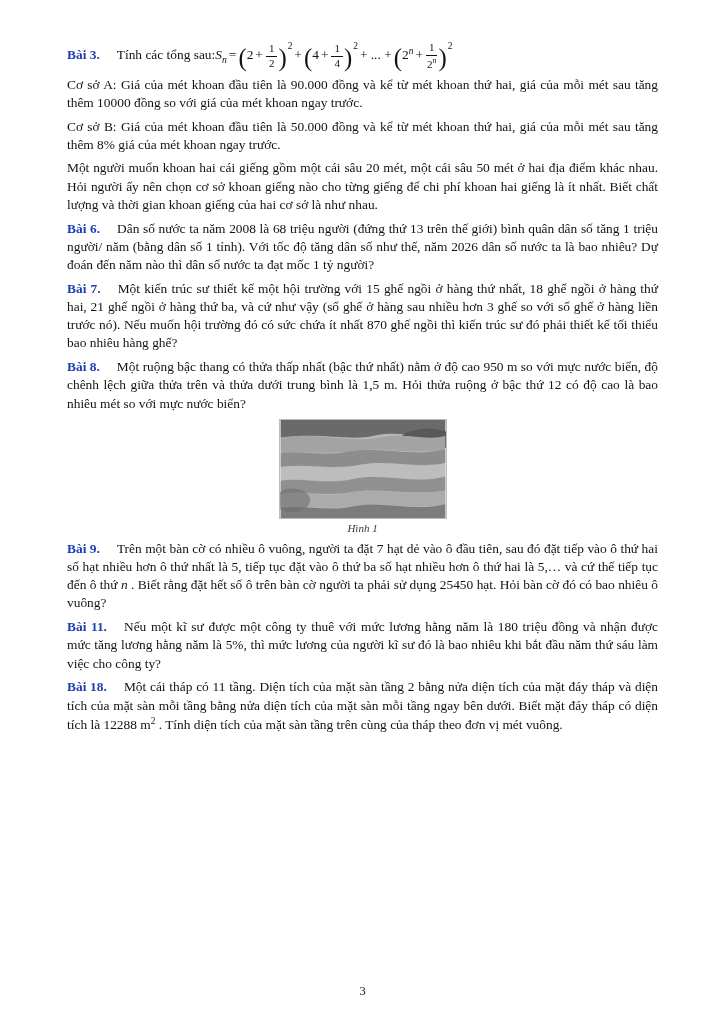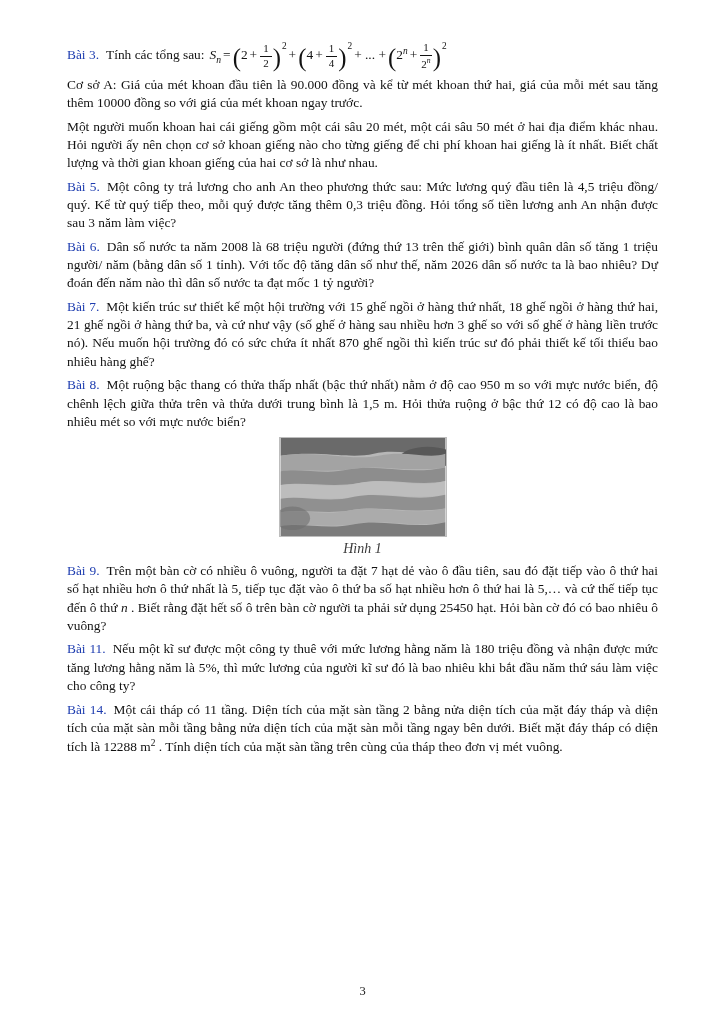--- a/index.html
+++ b/index.html
@@ -13,27 +13,27 @@
     font-family: "Liberation Serif", serif;
     font-size: 13.4px;
     line-height: 1.36;
     color: var(--text-color, #121212);
     padding: 40px 67px 0 67px;
     overflow: hidden;
   }
   .para { text-align: justify; margin-bottom: 5.5px; }
   .lbl {
     color: var(--label-blue, #1e3db0);
-    font-weight: normal;
-    margin-right: 7px;
+    font-weight: bold;
+    margin-right: 17px;
   }
   .sub-item { margin-left: 60px; text-align: left; }
 
   
-  .formula { white-space: nowrap; margin-left: 5px; }
+  .formula { white-space: nowrap; }
   .mi { font-style: italic; }
   .msub { font-style: italic; font-size: 0.72em; }
   .mo { padding: 0 2px; }
   .paren {
     font-size: 1.85em;
     line-height: 0;
     vertical-align: -0.3em;
     font-weight: 400;
   }
   .exp { font-size: 0.7em; vertical-align: 1.1em; margin-left: 1px; }
@@ -51,21 +51,21 @@
     border-bottom: 1px solid currentColor;
     line-height: 1.05;
   }
   .frac .den { display: block; padding-top: 1px; line-height: 1.05; }
 
   
   .figure { width: 168px; margin: 6px auto 4px; text-align: center; }
   .figure svg { display: block; border: 1px solid #bdbdbd; }
   .caption {
     font-style: italic;
-    font-size: 14px;
+    font-size: 11px;
     color: var(--caption-color, #3a3a3a);
     margin-top: 2px;
   }
 
   
   .footer {
     position: absolute;
     left: 0; right: 0;
     bottom: 24px;
     text-align: center;
@@ -78,26 +78,26 @@
 <div class="page">
 
   <p class="para">
     <b class="lbl">Bài 3.</b><span>Tính các tổng sau:</span><span class="formula"><span class="mi">S</span><sub class="msub">n</sub><span class="mo">=</span><span class="paren">(</span><span>2</span><span class="mo">+</span><span class="frac"><span class="num">1</span><span class="den">2</span></span><span class="paren">)</span><sup class="exp">2</sup><span class="mo">+</span><span class="paren">(</span><span>4</span><span class="mo">+</span><span class="frac"><span class="num">1</span><span class="den">4</span></span><span class="paren">)</span><sup class="exp">2</sup><span class="mo">+ ... +</span><span class="paren">(</span><span>2</span><sup class="ssup mi">n</sup><span class="mo">+</span><span class="frac"><span class="num">1</span><span class="den"><span>2</span><sup class="ssup mi">n</sup></span></span><span class="paren">)</span><sup class="exp">2</sup></span>
   </p>
 
   <p class="para">
     <span>Cơ sở A: Giá của mét khoan đầu tiên là 90.000 đồng và kể từ mét khoan thứ hai, giá của mỗi mét sau tăng thêm 10000 đồng so với giá của mét khoan ngay trước.</span>
   </p>
   <p class="para">
+    <span>Cơ sở B: Giá của mét khoan đầu tiên là 50.000 đồng và kể từ mét khoan thứ hai, giá của mỗi mét sau tăng thêm 8% giá của mét khoan ngay trước.</span>
+  </p>
+  <p class="para">
     <span>Một người muốn khoan hai cái giếng gồm một cái sâu 20 mét, một cái sâu 50 mét ở hai địa điểm khác nhau. Hỏi người ấy nên chọn cơ sở khoan giếng nào cho từng giếng để chi phí khoan hai giếng là ít nhất. Biết chất lượng và thời gian khoan giếng của hai cơ sở là như nhau.</span>
   </p>
 
-  <p class="para">
-    <b class="lbl">Bài 5.</b><span>Một công ty trả lương cho anh An theo phương thức sau: Mức lương quý đầu tiên là 4,5 triệu đồng/ quý. Kể từ quý tiếp theo, mỗi quý được tăng thêm 0,3 triệu đồng. Hỏi tổng số tiền lương anh An nhận được sau 3 năm làm việc?</span>
-  </p>
 
   <p class="para">
     <b class="lbl">Bài 6.</b><span>Dân số nước ta năm 2008 là 68 triệu người (đứng thứ 13 trên thế giới) bình quân dân số tăng 1 triệu người/ năm (bằng dân số 1 tỉnh). Với tốc độ tăng dân số như thế, năm 2026 dân số nước ta là bao nhiêu? Dự đoán đến năm nào thì dân số nước ta đạt mốc 1 tỷ người?</span>
   </p>
 
   <p class="para">
     <b class="lbl">Bài 7.</b><span>Một kiến trúc sư thiết kế một hội trường với 15 ghế ngồi ở hàng thứ nhất, 18 ghế ngồi ở hàng thứ hai, 21 ghế ngồi ở hàng thứ ba, và cứ như vậy (số ghế ở hàng sau nhiều hơn 3 ghế so với số ghế ở hàng liền trước nó). Nếu muốn hội trường đó có sức chứa ít nhất 870 ghế ngồi thì kiến trúc sư đó phải thiết kế tối thiểu bao nhiêu hàng ghế?</span>
   </p>
 
   <p class="para">
@@ -123,18 +123,18 @@
   <p class="para">
     <b class="lbl">Bài 9.</b><span>Trên một bàn cờ có nhiều ô vuông, người ta đặt 7 hạt dẻ vào ô đầu tiên, sau đó đặt tiếp vào ô thứ hai số hạt nhiều hơn ô thứ nhất là 5, tiếp tục đặt vào ô thứ ba số hạt nhiều hơn ô thứ hai là 5,… và cứ thế tiếp tục đến ô thứ </span><i class="mi">n</i><span> . Biết rằng đặt hết số ô trên bàn cờ người ta phải sử dụng 25450 hạt. Hỏi bàn cờ đó có bao nhiêu ô vuông?</span>
   </p>
 
 
   <p class="para">
     <b class="lbl">Bài 11.</b><span>Nếu một kĩ sư được một công ty thuê với mức lương hằng năm là 180 triệu đồng và nhận được mức tăng lương hằng năm là 5%, thì mức lương của người kĩ sư đó là bao nhiêu khi bắt đầu năm thứ sáu làm việc cho công ty?</span>
   </p>
 
   <p class="para">
-    <b class="lbl">Bài 14.</b><span>Một cái tháp có 11 tầng. Diện tích của mặt sàn tầng 2 bằng nửa diện tích của mặt đáy tháp và diện tích của mặt sàn mỗi tầng bằng nửa diện tích của mặt sàn mỗi tầng ngay bên dưới. Biết mặt đáy tháp có diện tích là 12288 m</span><sup class="ssup">2</sup><span> . Tính diện tích của mặt sàn tầng trên cùng của tháp theo đơn vị mét vuông.</span>
+    <b class="lbl">Bài 18.</b><span>Một cái tháp có 11 tầng. Diện tích của mặt sàn tầng 2 bằng nửa diện tích của mặt đáy tháp và diện tích của mặt sàn mỗi tầng bằng nửa diện tích của mặt sàn mỗi tầng ngay bên dưới. Biết mặt đáy tháp có diện tích là 12288 m</span><sup class="ssup">2</sup><span> . Tính diện tích của mặt sàn tầng trên cùng của tháp theo đơn vị mét vuông.</span>
   </p>
 
   <div class="footer">3</div>
 
 </div>
 
 </body></html>

